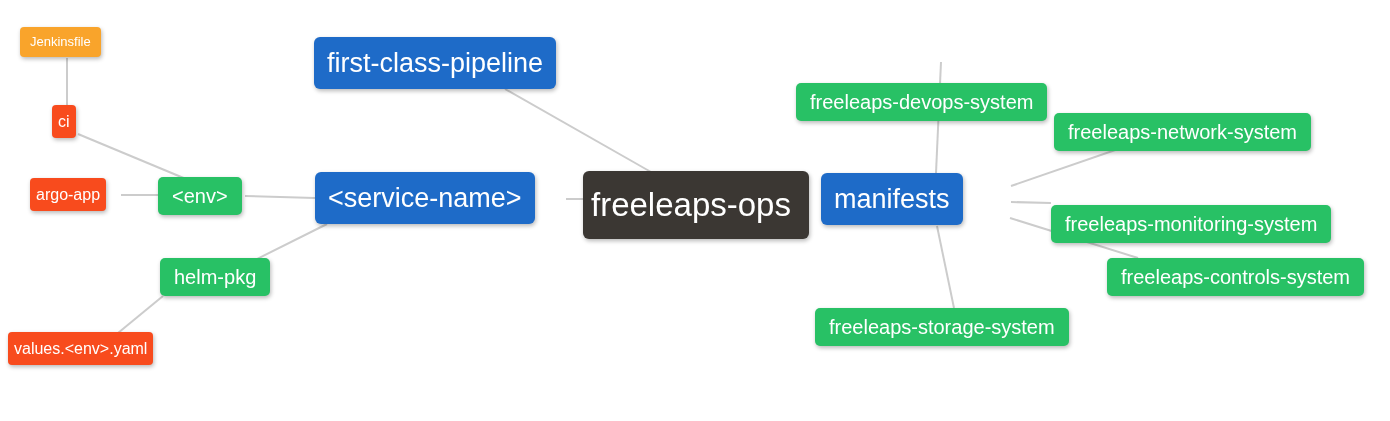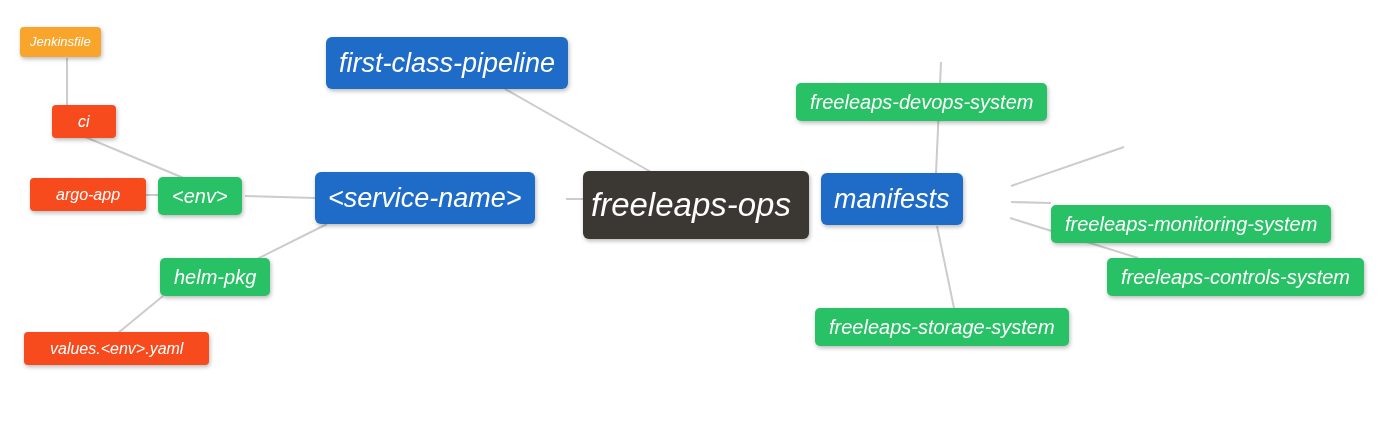--- a/index.html
+++ b/index.html
@@ -7,21 +7,20 @@
     padding: 0;
     background: #ffffff;
     font-family: "Liberation Sans", sans-serif;
   }
   .canvas {
     position: relative;
     width: 1390px;
     height: 421px;
     background: #ffffff;
     overflow: hidden;
-    font-style: italic;
   }
   .edge-layer {
     position: absolute;
     left: 0; top: 0;
     width: 1390px;
     height: 421px;
   }
   .node {
     position: absolute;
     color: var(--text, #ffffff);
@@ -30,21 +29,21 @@
     box-shadow: 1px 2px 4px rgba(0,0,0,0.28);
     cursor: pointer;
     user-select: none;
   }
   .node.blue   { background: var(--blue); }
   .node.green  { background: var(--green); }
   .node.red    { background: var(--red); }
   .node.orange { background: var(--orange); }
   .node.dark   { background: var(--dark); padding-left: 8px; }
   .tier-xs { font-size: 13px; padding: 7px 10px;  border-radius: 4px; }
-  .tier-sm { font-size: 16px; padding: 7px 26px;  border-radius: 4px; }
+  .tier-sm { font-size: 16px; padding: 7px 6px;  border-radius: 4px; }
   .tier-md { font-size: 20px; padding: 7px 14px;  border-radius: 5px; }
   .tier-lg { font-size: 27px; padding: 10px 13px; border-radius: 6px; }
   .tier-xl { font-size: 33px; padding: 14px 18px; border-radius: 6px; }
 </style>
 </head>
 <body>
 
 <div class="canvas">
   <svg class="edge-layer" viewBox="0 0 1390 421" xmlns="http://www.w3.org/2000/svg">
       <line x1="67" y1="58" x2="67" y2="106" stroke="#cccccc" stroke-width="2"></line>
@@ -61,22 +60,23 @@
       <line x1="1011" y1="202" x2="1051" y2="203" stroke="#cccccc" stroke-width="2"></line>
       <line x1="1010" y1="218" x2="1138" y2="258" stroke="#cccccc" stroke-width="2"></line>
       <line x1="937" y1="226" x2="954" y2="308" stroke="#cccccc" stroke-width="2"></line>
     </svg>
 
 <div class="node orange tier-xs" style="left: 20px; top: 27px;">Jenkinsfile</div>
     <div class="node red tier-sm" style="left: 52px; top: 105px;">ci</div>
     <div class="node red tier-sm" style="left: 30px; top: 178px;">argo-app</div>
     <div class="node green tier-md" style="left: 158px; top: 177px;">&lt;env&gt;</div>
     <div class="node green tier-md" style="left: 160px; top: 258px;">helm-pkg</div>
-    <div class="node red tier-sm" style="left: 8px; top: 332px; margin-left: 16px;">values.&lt;env&gt;.yaml</div>
-    <div class="node blue tier-lg" style="left: 314px; top: 37px; margin-left: 12px;">first-class-pipeline</div>
+    <div class="node red tier-sm" style="left: 8px; top: 332px;">values.&lt;env&gt;.yaml</div>
+    <div class="node blue tier-lg" style="left: 314px; top: 37px;">first-class-pipeline</div>
     <div class="node blue tier-lg" style="left: 315px; top: 172px;">&lt;service-name&gt;</div>
     <div class="node dark tier-xl" style="left: 583px; top: 171px;">freeleaps-ops</div>
     <div class="node blue tier-lg" style="left: 821px; top: 173px;">manifests</div>
     <div class="node green tier-md" style="left: 796px; top: 36px; margin-top: 47px;">freeleaps-devops-system</div>
+    <div class="node green tier-md" style="left: 1054px; top: 113px;">freeleaps-network-system</div>
     <div class="node green tier-md" style="left: 1051px; top: 205px;">freeleaps-monitoring-system</div>
     <div class="node green tier-md" style="left: 1107px; top: 258px;">freeleaps-controls-system</div>
     <div class="node green tier-md" style="left: 815px; top: 308px;">freeleaps-storage-system</div>
   </div>
 
 </body></html>

